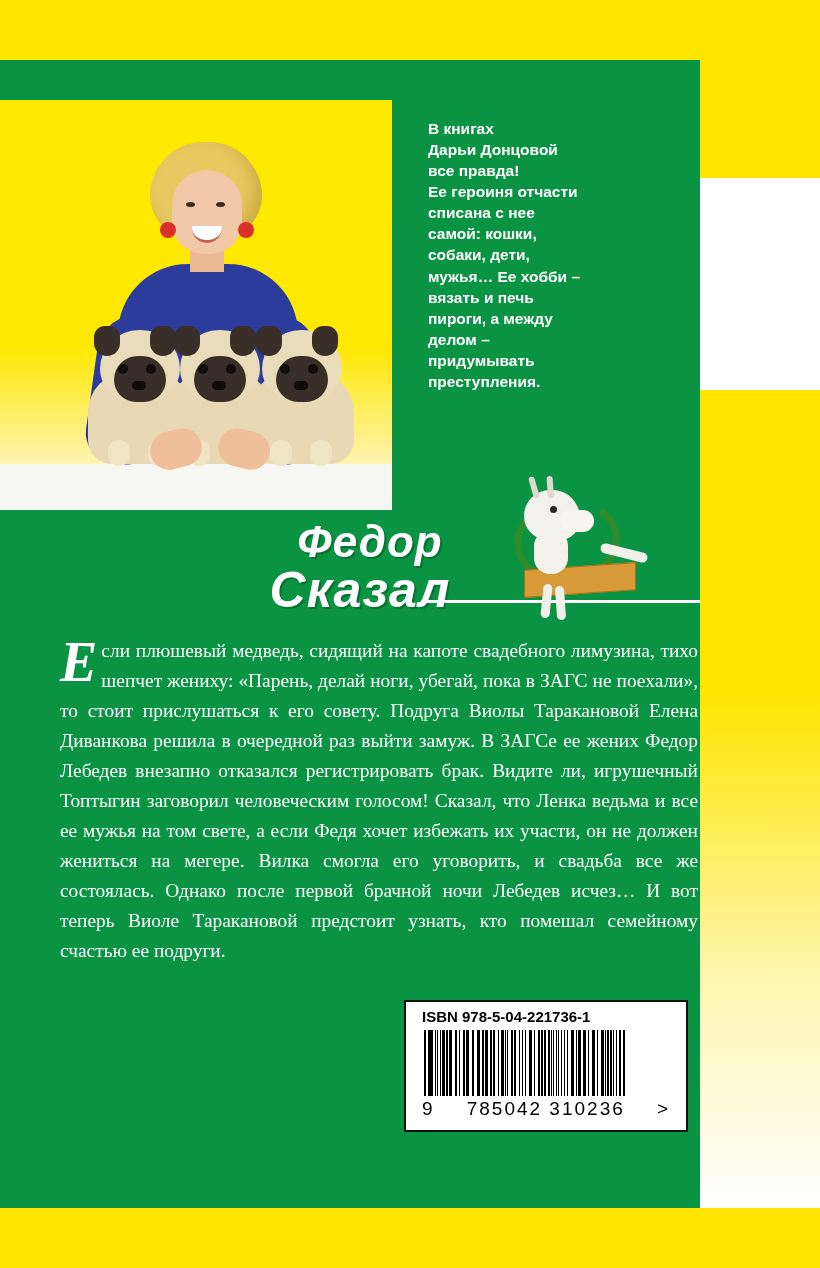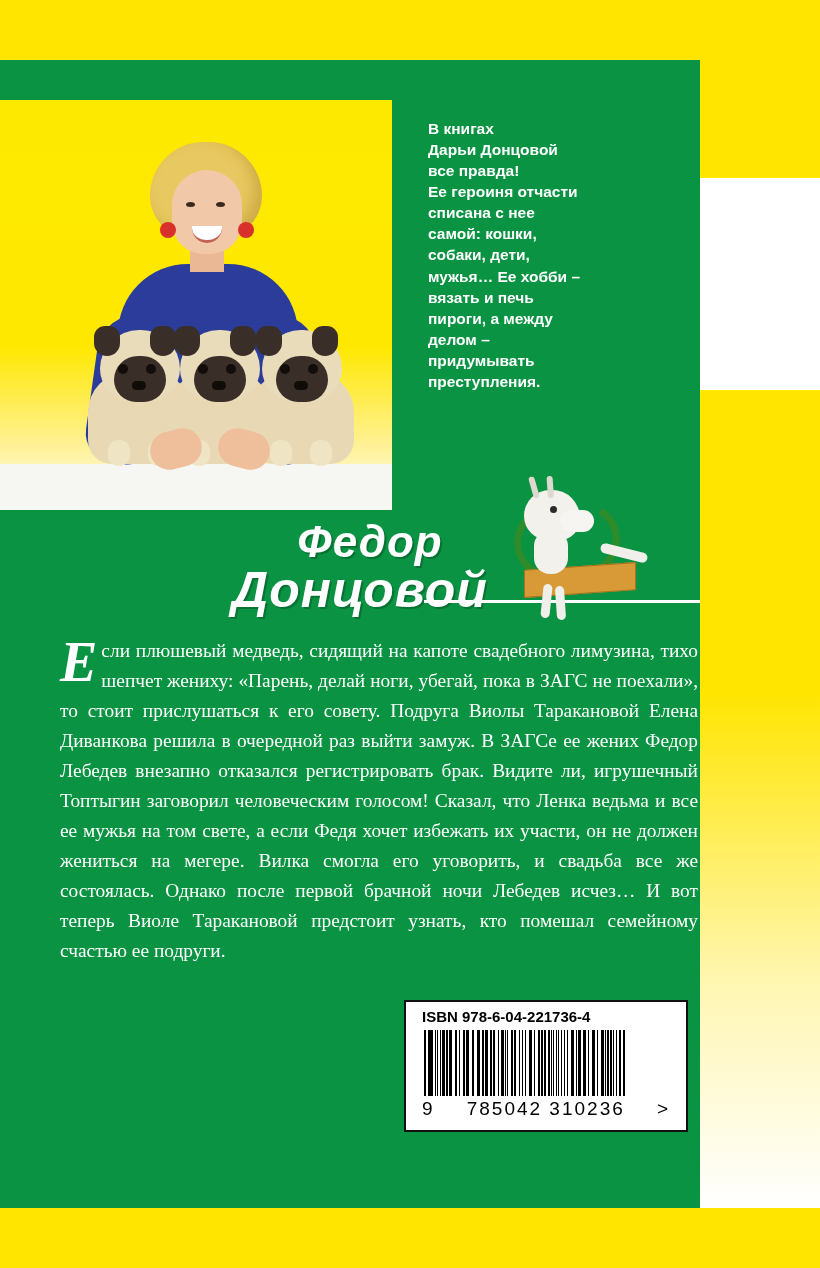--- a/index.html
+++ b/index.html
@@ -510,21 +510,21 @@
 собаки, дети,
 мужья… Ее хобби –
 вязать и печь
 пироги, а между
 делом –
 придумывать
 преступления.</div>
 
   <div class="author-name">
     <div class="author-line1">Федор</div>
-    <div class="author-line2">Донцовой</div>
+    <div class="author-line2">Сказал</div>
   </div>
   <div class="name-rule"></div>
 
   <div class="goat">
     <div class="wreath"></div>
     <div class="plank"></div>
     <div class="neck"></div>
     <div class="leg leg1"></div>
     <div class="leg leg2"></div>
     <div class="front-leg"></div>
@@ -534,21 +534,21 @@
     <div class="horn1"></div>
     <div class="horn2"></div>
     <div class="beard"></div>
   </div>
 
   <div class="synopsis">
     <span class="dropcap">Е</span><span>сли плюшевый медведь, сидящий на капоте свадебного лимузина, тихо шепчет жениху: «Парень, делай ноги, убегай, пока в ЗАГС не поехали», то стоит прислушаться к его совету. Подруга Виолы Таракановой Елена Диванкова решила в очередной раз выйти замуж. В ЗАГСе ее жених Федор Лебедев внезапно отказался регистрировать брак. Видите ли, игрушечный Топтыгин заговорил человеческим голосом! Сказал, что Ленка ведьма и все ее мужья на том свете, а если Федя хочет избежать их участи, он не должен жениться на мегере. Вилка смогла его уговорить, и свадьба все же состоялась. Однако после первой брачной ночи Лебедев исчез… И вот теперь Виоле Таракановой предстоит узнать, кто помешал семейному счастью ее подруги.</span>
   </div>
 
   <div class="barcode-box">
-    <div class="isbn-text">ISBN 978-6-04-221736-4</div>
+    <div class="isbn-text">ISBN 978-5-04-221736-1</div>
     <div class="bars" id="bars">
         <i style="width:2px"></i>
         <i style="width:2px;background:transparent"></i>
         <i style="width:2px"></i>
         <i style="width:3px"></i>
         <i style="width:2px;background:transparent"></i>
         <i style="width:1px"></i>
         <i style="width:1px;background:transparent"></i>
         <i style="width:1px"></i>
         <i style="width:2px;background:transparent"></i>

